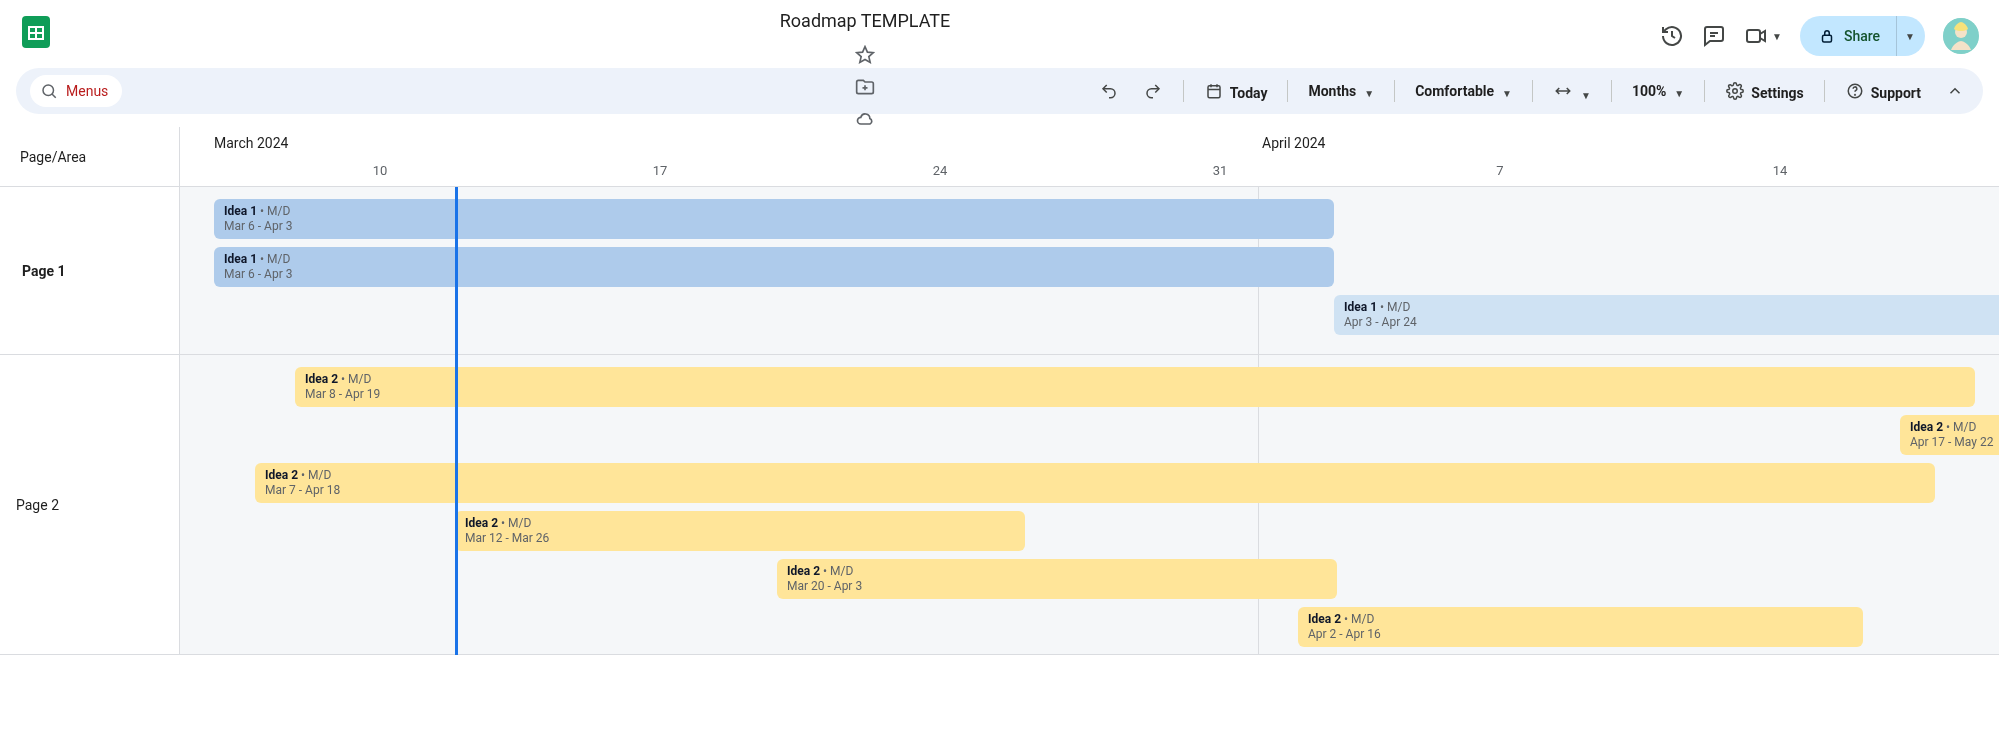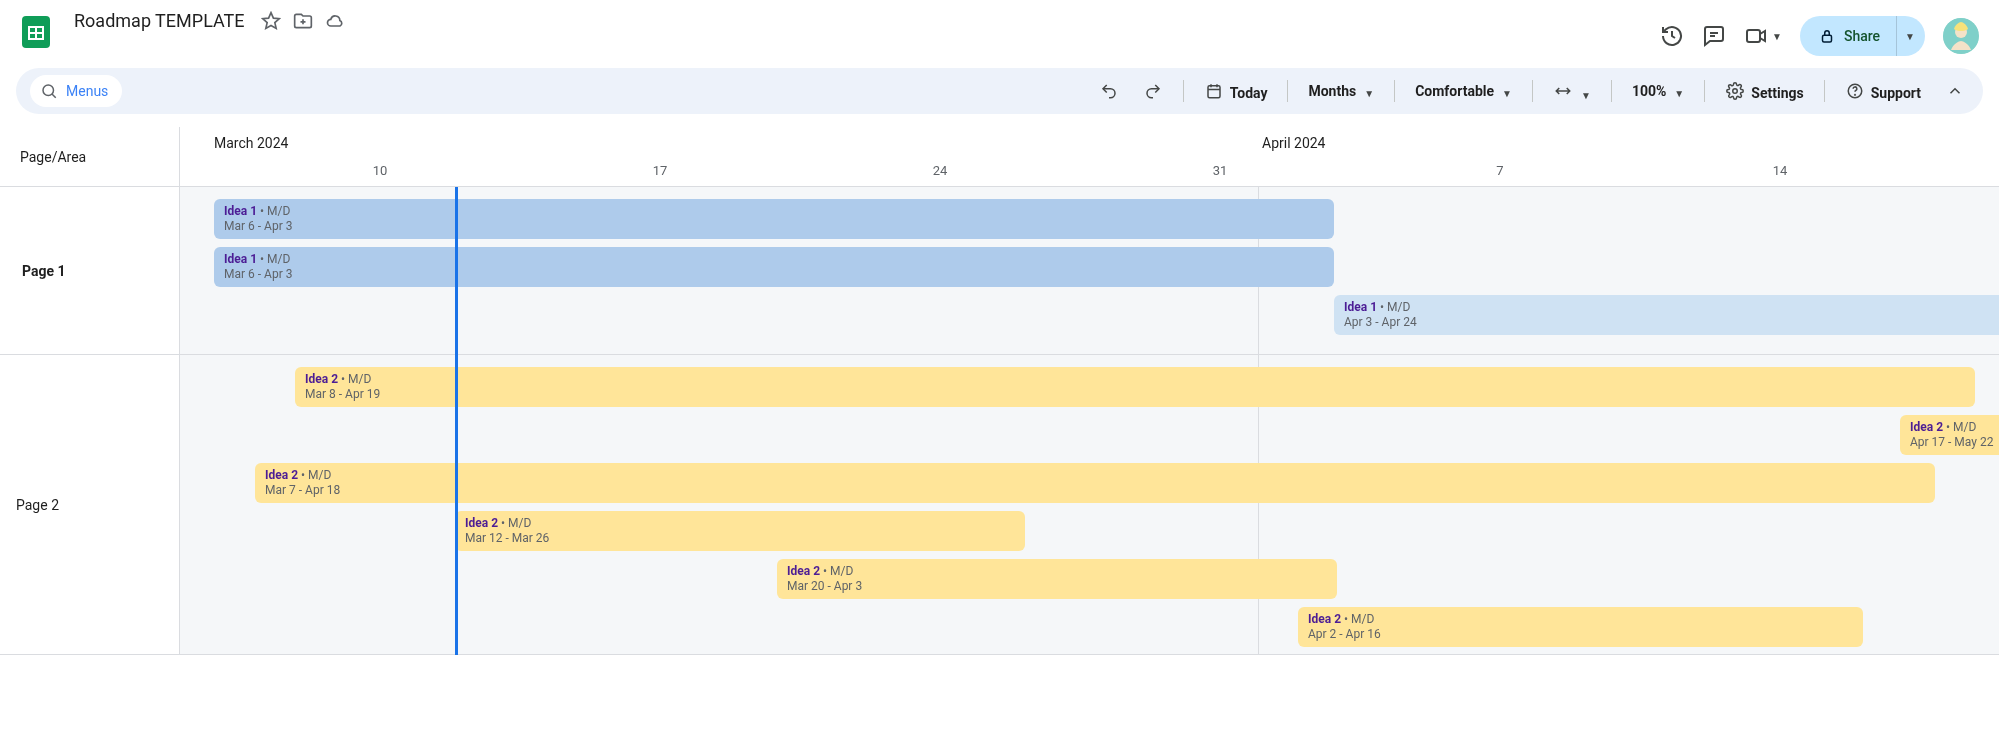--- a/index.html
+++ b/index.html
@@ -25,21 +25,21 @@
     width: 40px;
     height: 40px;
     border-radius: 8px;
     display: flex;
     align-items: center;
     justify-content: center;
     margin-top: 4px;
   }
   .app-icon svg { width: 40px; height: 40px; }
   .title-area { margin-left: 8px; flex: 1; }
-  .title-row { display: flex; align-items: center; gap: 12px; padding-left: 6px; }
+  .title-row { display: flex; align-items: center; gap: 12px; padding-left: 6px; flex-direction: column; }
   .doc-title {
     font-size: 18px;
     color: #1f1f1f;
     font-weight: 400;
     padding: 2px 4px;
   }
   .title-icon {
     width: 20px; height: 20px;
     display: flex; align-items: center; justify-content: center;
     color: #444746; cursor: pointer;
@@ -113,21 +113,21 @@
     background: #fff;
     border-radius: 20px;
     height: 32px;
     display: flex;
     align-items: center;
     padding: 0 14px 0 10px;
     gap: 8px;
     cursor: pointer;
   }
   .search-pill .icon { color: #444746; width:18px; height:18px; }
-  .search-pill span { color: #3b82f6; font-size: 14px; }
+  .search-pill span { color: #b91c1c; font-size: 14px; }
   .spacer { flex: 1; }
   .tb-btn {
     display: flex; align-items: flex-end; gap: 6px;
     padding: 6px 10px;
     border-radius: 6px;
     font-size: 14px;
     color: #1f1f1f;
     cursor: pointer;
     font-weight: bold;
   }
@@ -242,21 +242,21 @@
     position: absolute;
     height: 40px;
     border-radius: 6px;
     padding: 5px 10px;
     font-size: 12px;
     line-height: 1.25;
     z-index: 2;
     overflow: hidden;
     white-space: nowrap;
   }
-  .bar .b-title { font-weight: 700; color: #4c1d95; }
+  .bar .b-title { font-weight: 700; color: #0f172a; }
   .bar .b-suffix { color: #5f6368; }
   .bar .b-dates { color: #5f6368; font-size: 12px; }
   .bar.blue { background: #aecbeb; }
   .bar.bluelight { background: #cfe2f3; }
   .bar.yellow { background: #ffe599; }
 
   svg { display: block; }
   .clip-right { overflow: hidden; position: relative; flex:1; }
 </style>
 </head>

